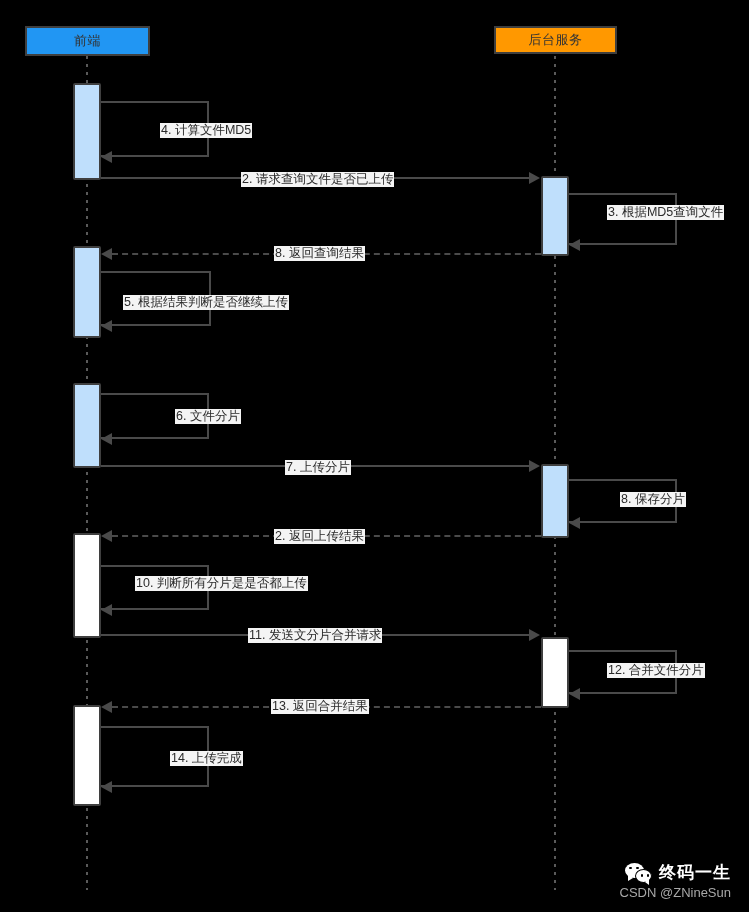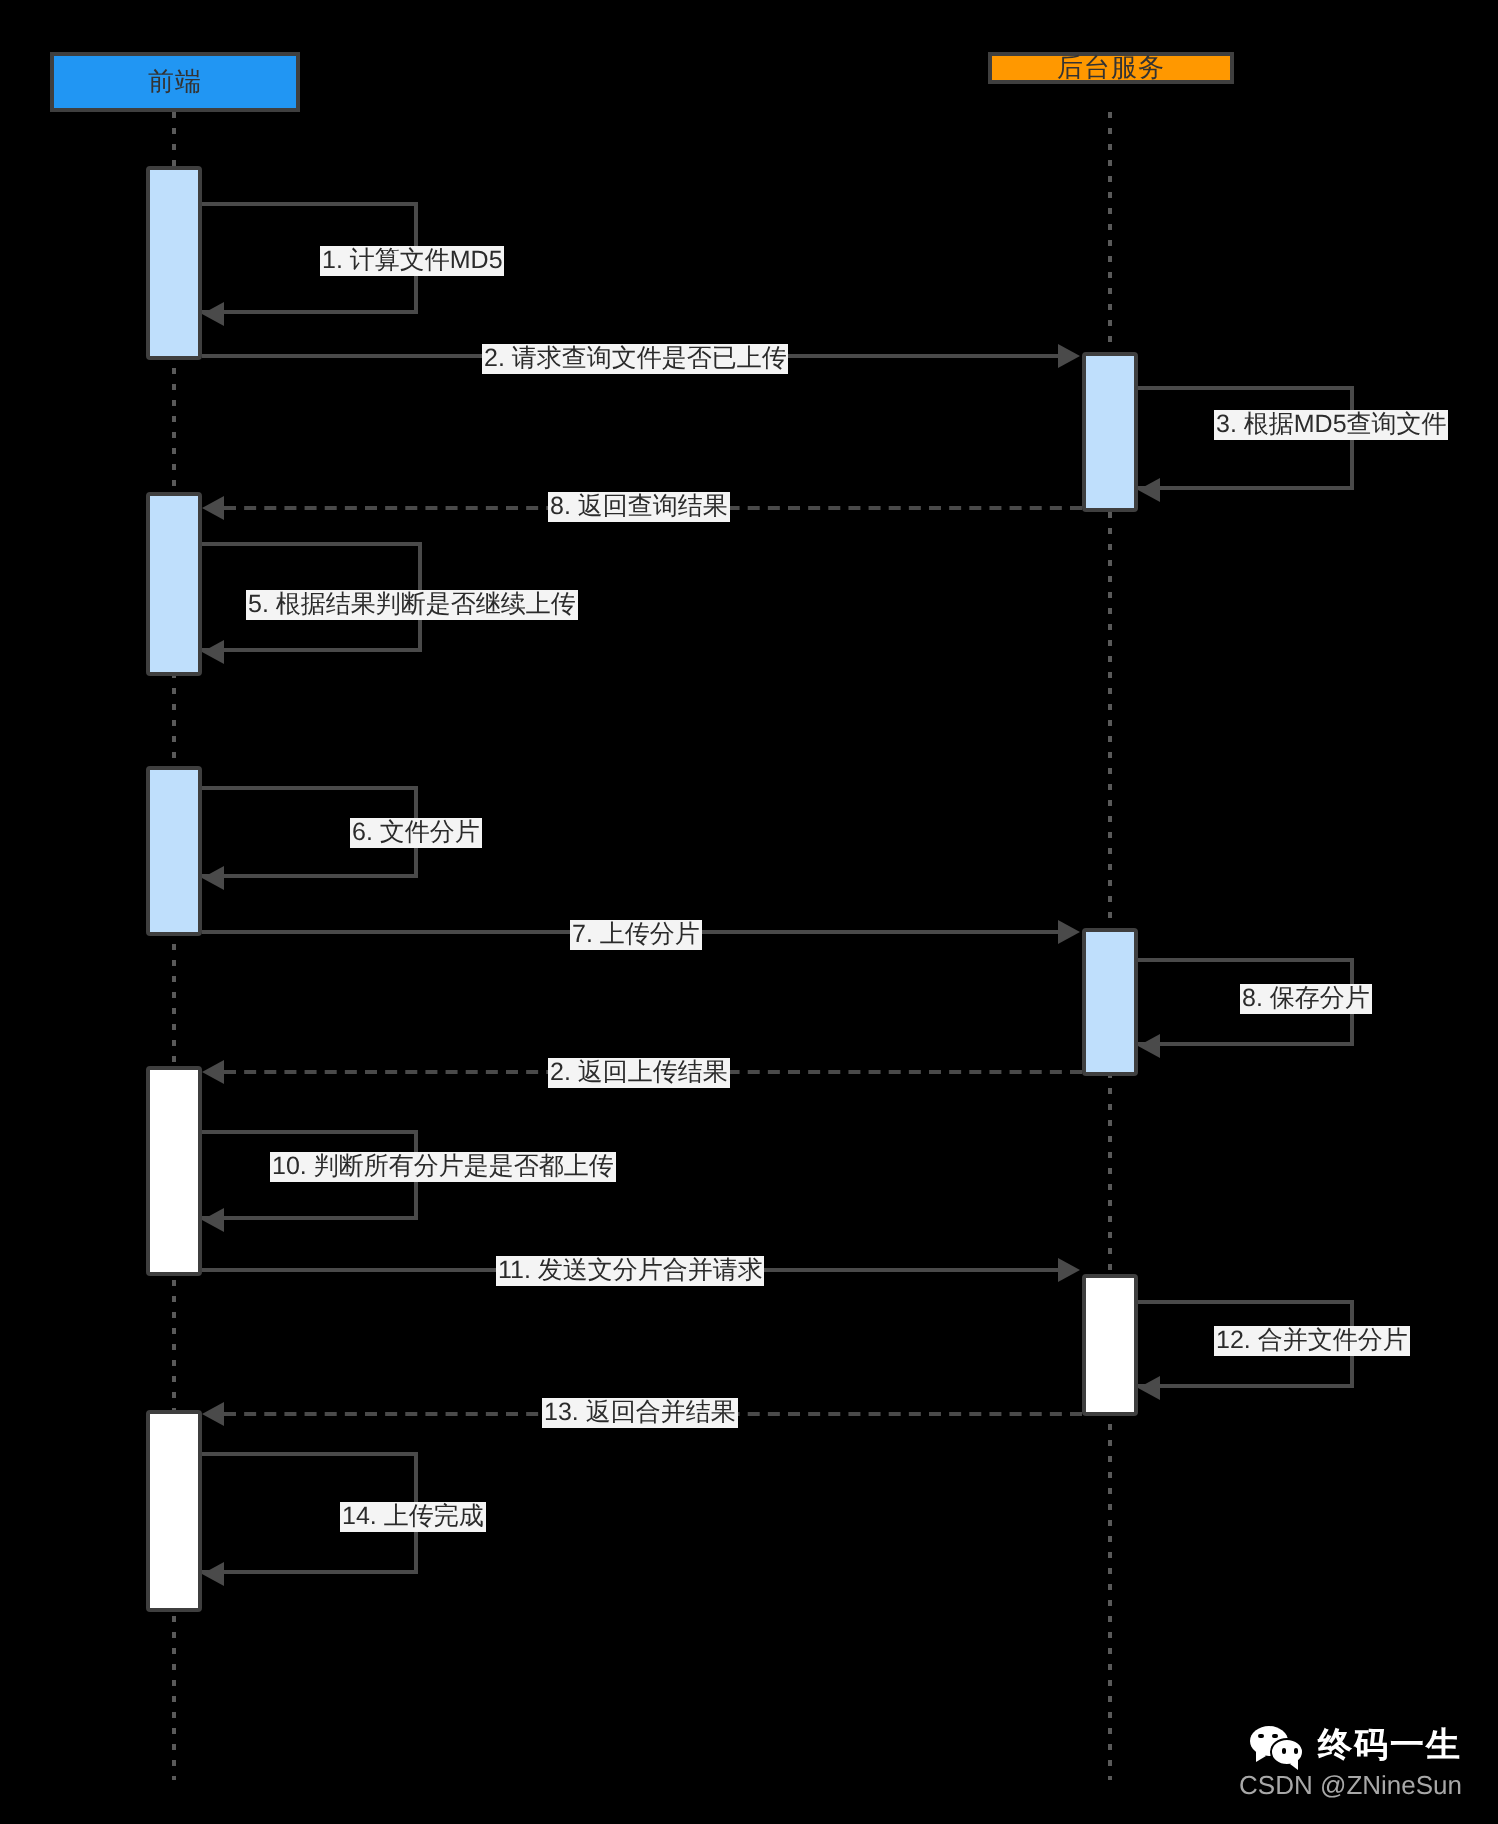--- a/index.html
+++ b/index.html
@@ -119,36 +119,36 @@
 <body>
 
 <div id="canvas">
 
   <div class="lifeline" style="left:86px;top:56px;height:834px;"></div>
   <div class="lifeline" style="left:554px;top:56px;height:834px;"></div>
 
   <div class="participant front" style="left:25px;top:26px;width:125px;height:30px;">
     <span>前端</span>
   </div>
-  <div class="participant back" style="left:494px;top:26px;width:123px;height:16px;">
+  <div class="participant back" style="left:494px;top:26px;width:123px;height:28px;">
     <span>后台服务</span>
   </div>
 
   <div class="activation blue" style="left:73px;top:83px;width:28px;height:97px;"></div>
   <div class="activation blue" style="left:541px;top:176px;width:28px;height:80px;"></div>
   <div class="activation blue" style="left:73px;top:246px;width:28px;height:92px;"></div>
   <div class="activation blue" style="left:73px;top:383px;width:28px;height:85px;"></div>
   <div class="activation blue" style="left:541px;top:464px;width:28px;height:74px;"></div>
   <div class="activation white" style="left:73px;top:533px;width:28px;height:105px;"></div>
   <div class="activation white" style="left:541px;top:637px;width:28px;height:71px;"></div>
   <div class="activation white" style="left:73px;top:705px;width:28px;height:101px;"></div>
 
   <div class="loop" style="left:101px;top:101px;width:108px;height:56px;"></div>
   <div class="arrow-head left" style="left:101px;top:151px;"></div>
-  <div class="msg-label" style="left:160px;top:123px;">1. 计算文件MD5</div>
+  <div class="msg-label" style="left:160px;top:123px;">4. 计算文件MD5</div>
 
   <div class="msg-line" style="left:101px;top:177px;width:429px;"></div>
   <div class="arrow-head right" style="left:529px;top:172px;"></div>
   <div class="msg-label" style="left:241px;top:172px;">2. 请求查询文件是否已上传</div>
 
   <div class="loop" style="left:569px;top:193px;width:108px;height:52px;"></div>
   <div class="arrow-head left" style="left:569px;top:239px;"></div>
   <div class="msg-label" style="left:607px;top:205px;">3. 根据MD5查询文件</div>
 
   <div class="msg-line dashed" style="left:112px;top:253px;width:429px;"></div>

